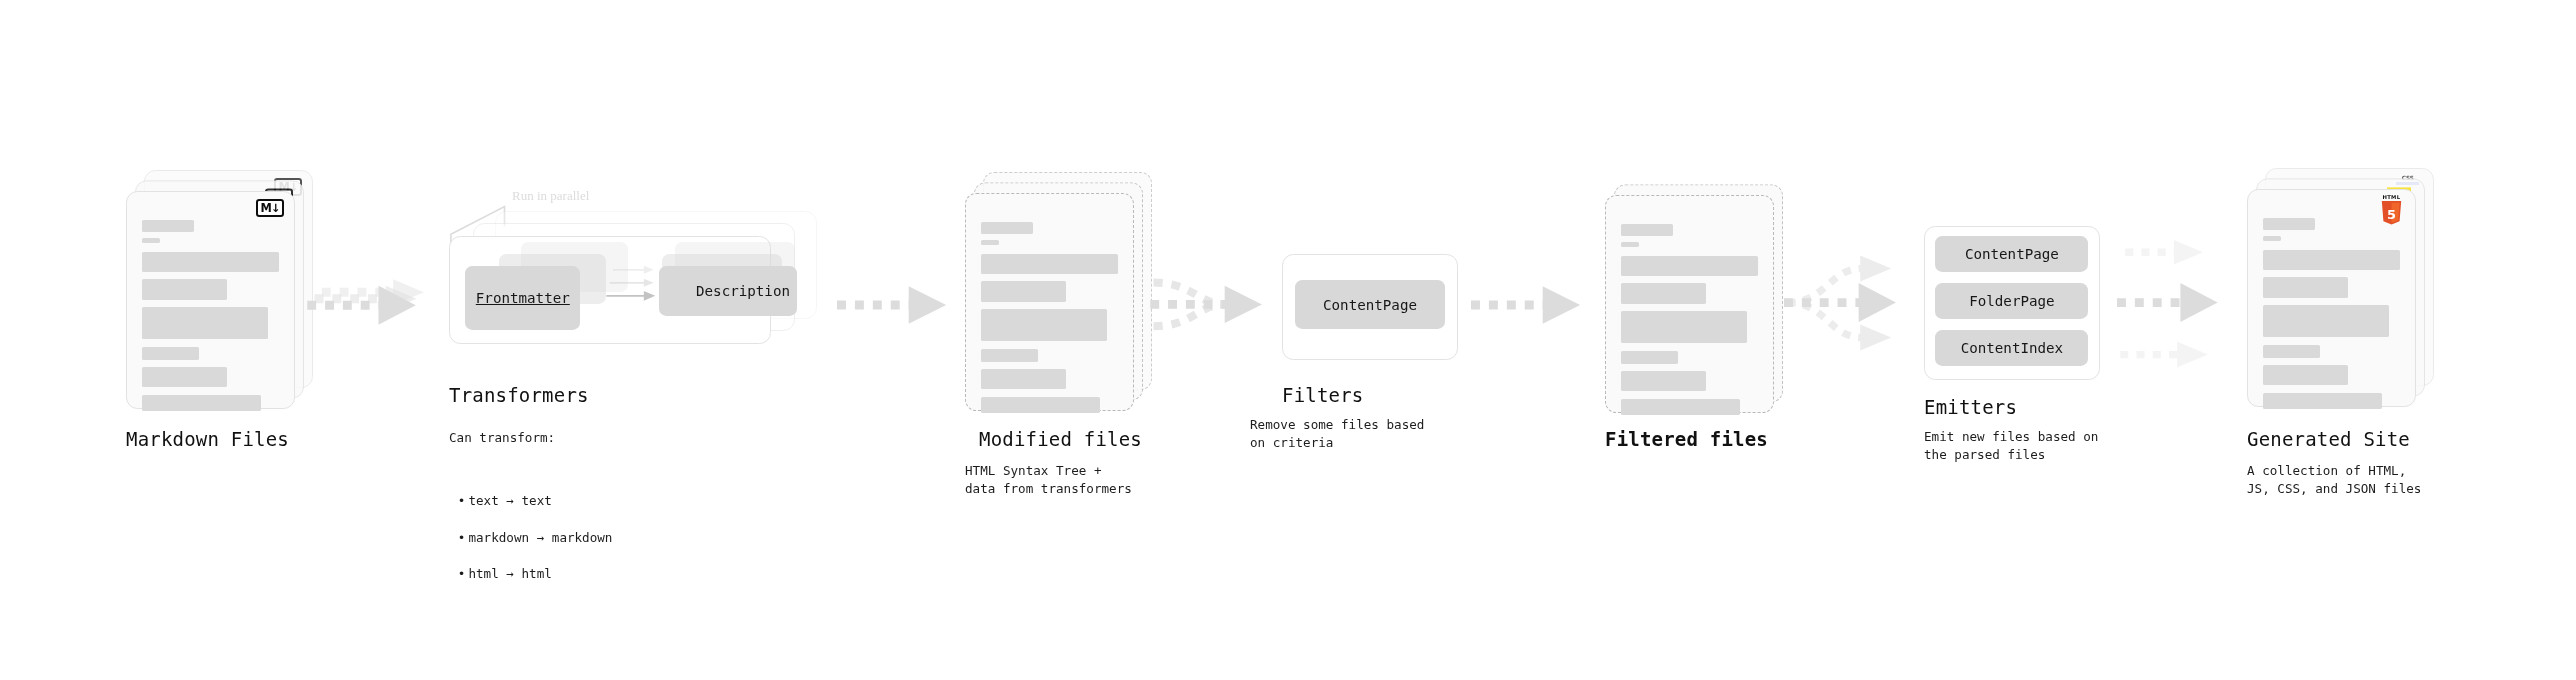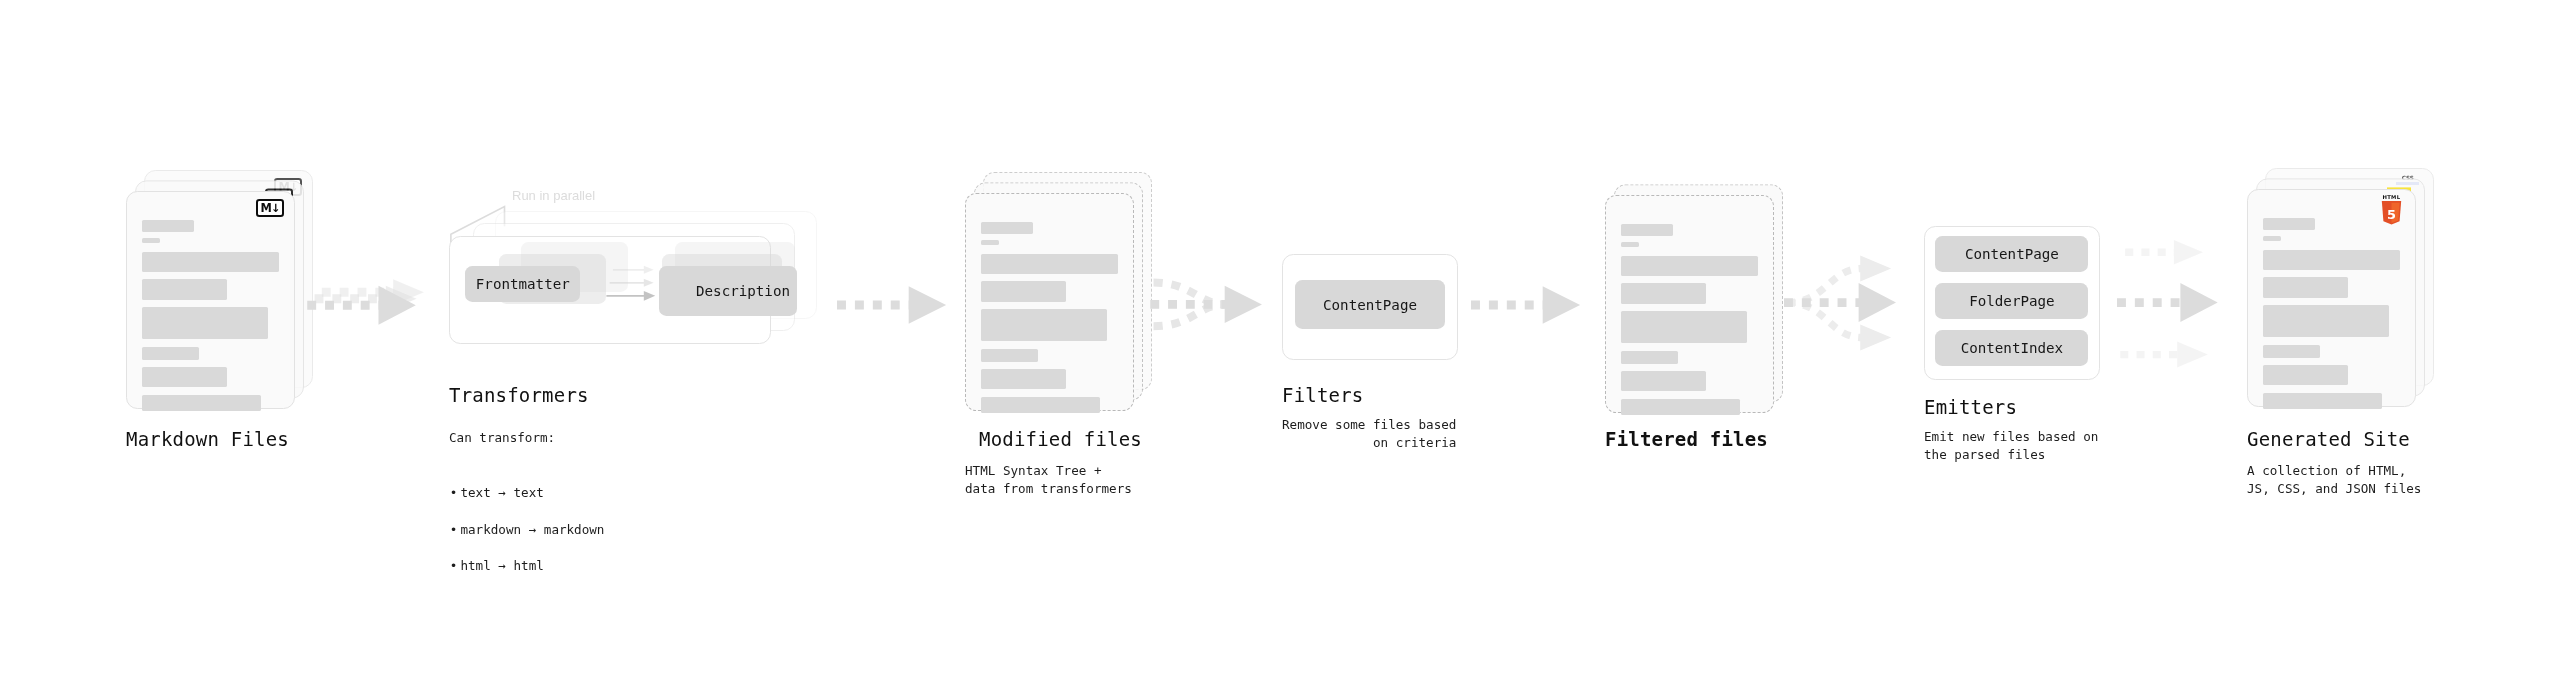--- a/index.html
+++ b/index.html
@@ -110,32 +110,32 @@
     font-family: "DejaVu Sans Mono", "Liberation Mono", monospace;
   }
   .sub {
     position: absolute;
     font-size: 12.6px;
     line-height: 1.45;
     color: #1d1d1d;
     white-space: pre-line;
     font-family: "DejaVu Sans Mono", "Liberation Mono", monospace;
   }
-  .sub .bullets { margin: 0; padding: 0 0 0 11.4px; list-style: none; }
+  .sub .bullets { margin: 8px; padding: 0 0 0 11.4px; list-style: none; }
   .sub .bullets li { position: relative; }
   .sub .bullets li::before {
     content: "\2022"; position: absolute; left: -10.6px; top: 0;
   }
 
   .parallel-label {
     position: absolute;
     font-size: 13px;
     color: #dcdcdc;
     white-space: nowrap;
-    font-family: Liberation Sans, sans-serif;
+    font-family: Liberation Serif, serif;
   }
 
   svg { overflow: visible; display: block; }
   .abs-svg { position: absolute; }
 </style>
 </head>
 <body>
 
 <div id="stage">
 
@@ -204,21 +204,21 @@
       <g opacity="0.5">
         <line x1="2" y1="28" x2="46" y2="28" stroke="#cfcfcf" stroke-width="2.2"></line>
         <polygon points="44,23 56,28 44,33" fill="#cfcfcf"></polygon>
       </g>
       <g opacity="0.9">
         <line x1="-2" y1="44" x2="46" y2="44" stroke="#bdbdbd" stroke-width="2.2"></line>
         <polygon points="44,38 58,44 44,50" fill="#bdbdbd"></polygon>
       </g>
     </svg>
 
-    <div class="chip" style="left:16.3px; top:63px; width:115px; height:36px; z-index:6;">Frontmatter</div>
+    <div class="chip" style="left:16.3px; top:63px; width:115px; height:64px; z-index:6;text-decoration:underline;">Frontmatter</div>
     <div class="chip" style="left:210px; top:63px; width:138px; height:50px; z-index:6;padding-left:30px;">Description</div>
   </div>
 
   <div class="caption" style="left:449px; top:384px;">Transformers</div>
   <div class="sub" style="left:449px; top:411px;">
     <div>Can transform:</div>
     <ul class="bullets">
       <li>text → text</li>
       <li>markdown → markdown</li>
       <li>html → html</li>
@@ -257,21 +257,21 @@
     <path d="M4,72 C52,72 60,45 92,45" fill="none" stroke="#e6e6e6" stroke-width="10" stroke-dasharray="11 11"></path>
     <line x1="0" y1="45" x2="96" y2="45" stroke="#dcdcdc" stroke-width="11" stroke-dasharray="11 11"></line>
     <polygon points="92,22 138,45 92,68" fill="#dcdcdc"></polygon>
   </svg>
 
   <div class="node" style="left:1282px; top:254px;">
     <div class="proc" style="left:0; top:0; width:176px; height:106px;"></div>
     <div class="chip" style="left:13px; top:26px; width:150px; height:49px;">ContentPage</div>
   </div>
   <div class="caption" style="left:1282px; top:384px;">Filters</div>
-  <div class="sub" style="left:1282px; top:416px;text-align:right;">Remove some files based
+  <div class="sub" style="left:1250px; top:416px;">Remove some files based
 on criteria</div>
 
   <svg class="abs-svg" style="left:1471px; top:283px;" width="114" height="57" viewBox="0 0 140 70">
     <line x1="0" y1="27" x2="92" y2="27" stroke="#dcdcdc" stroke-width="11" stroke-dasharray="11 11"></line>
     <polygon points="88,4 134,27 88,50" fill="#dcdcdc"></polygon>
   </svg>
 
   <div class="node" style="left:1605px; top:195px;">
     <div class="doc-stack" style="width:187px;height:228px;">
       <div class="doc dashed layer2"></div>

